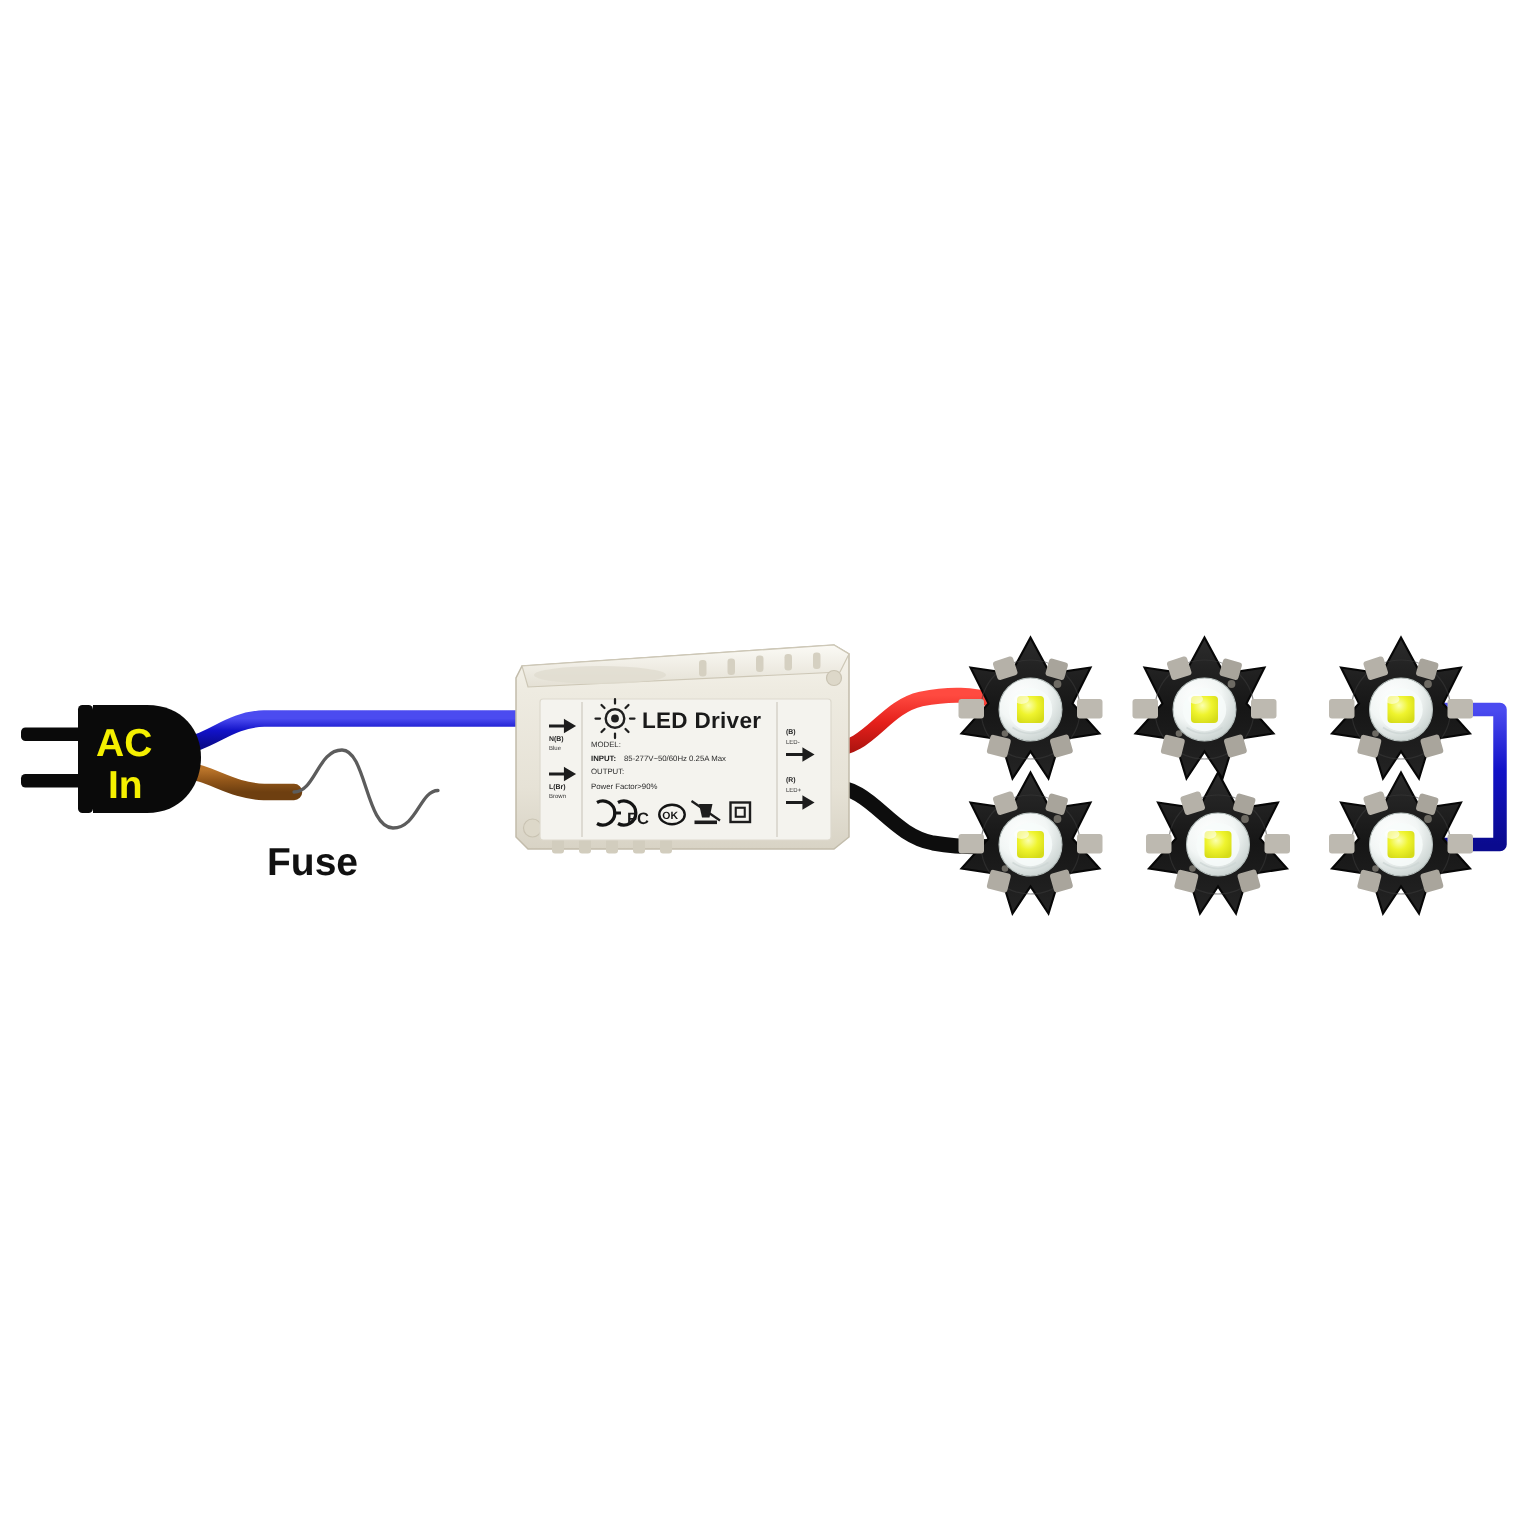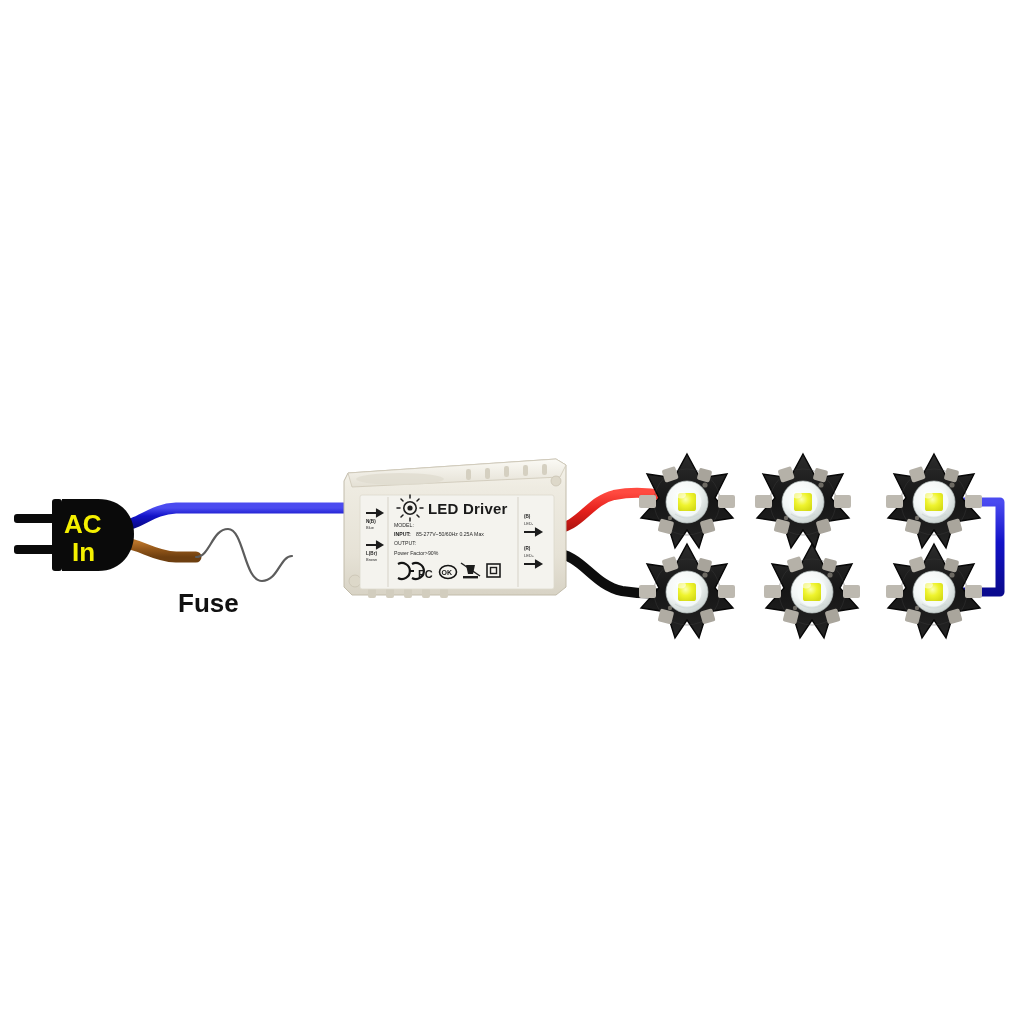--- a/index.html
+++ b/index.html
@@ -13,21 +13,20 @@
     font-family: "Liberation Sans", sans-serif;
     overflow: hidden;
     position: relative;
   }
   #canvas {
     position: absolute;
     left: 0;
     top: 0;
     width: 1024px;
     height: 744px;
-    margin-top: 29px;
   }
   .svg-root { display: block; }
   text { font-family: "Liberation Sans", sans-serif; }
   .lbl-ac {
     font-weight: bold;
     font-size: 26px;
     fill: #f5f000;
   }
   .lbl-fuse {
     font-weight: bold;

